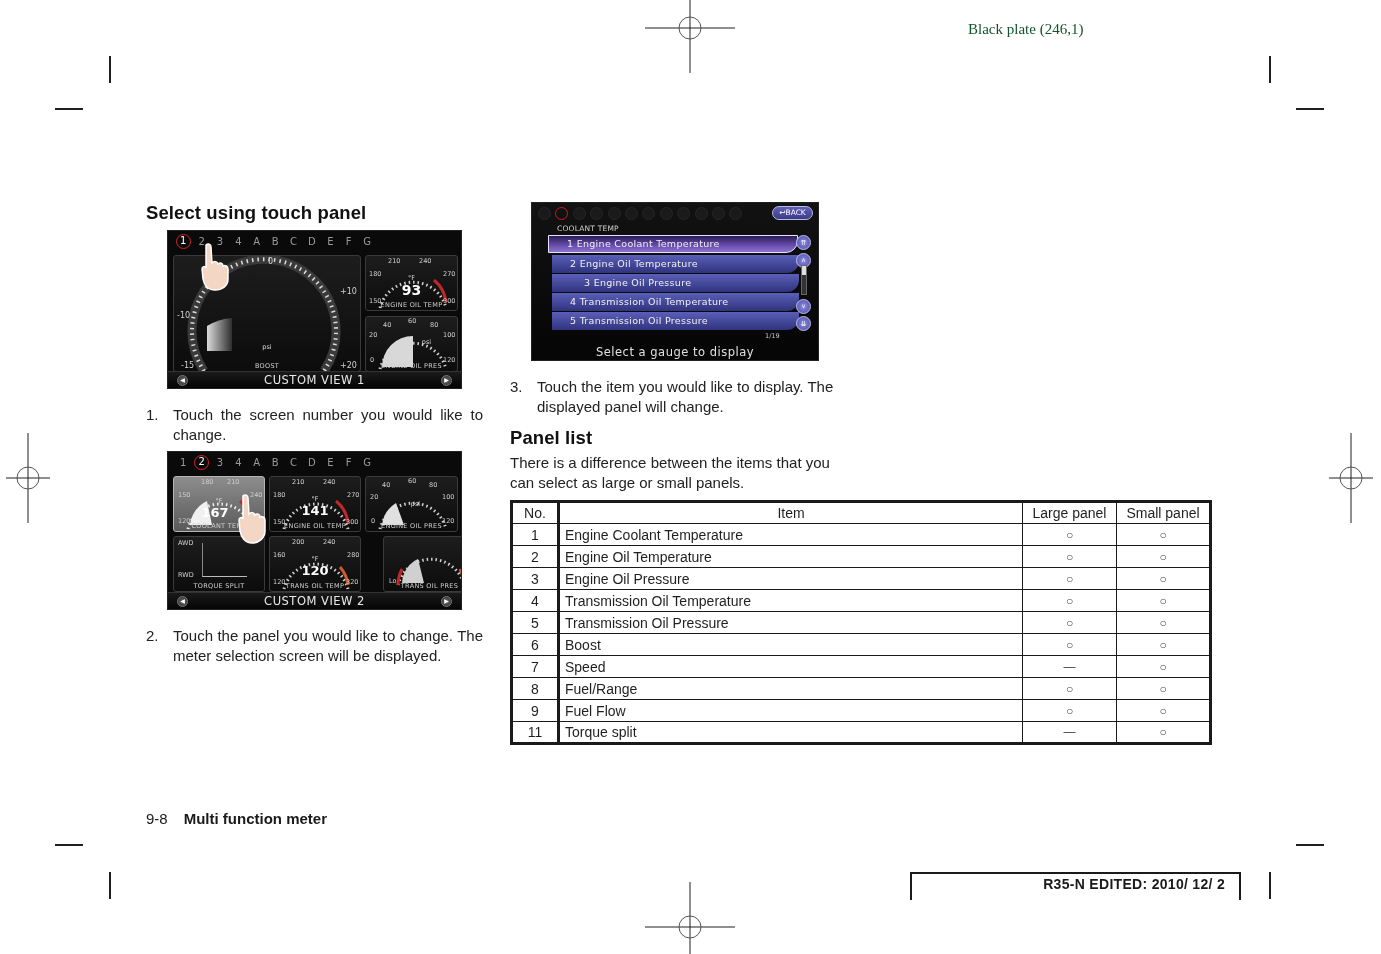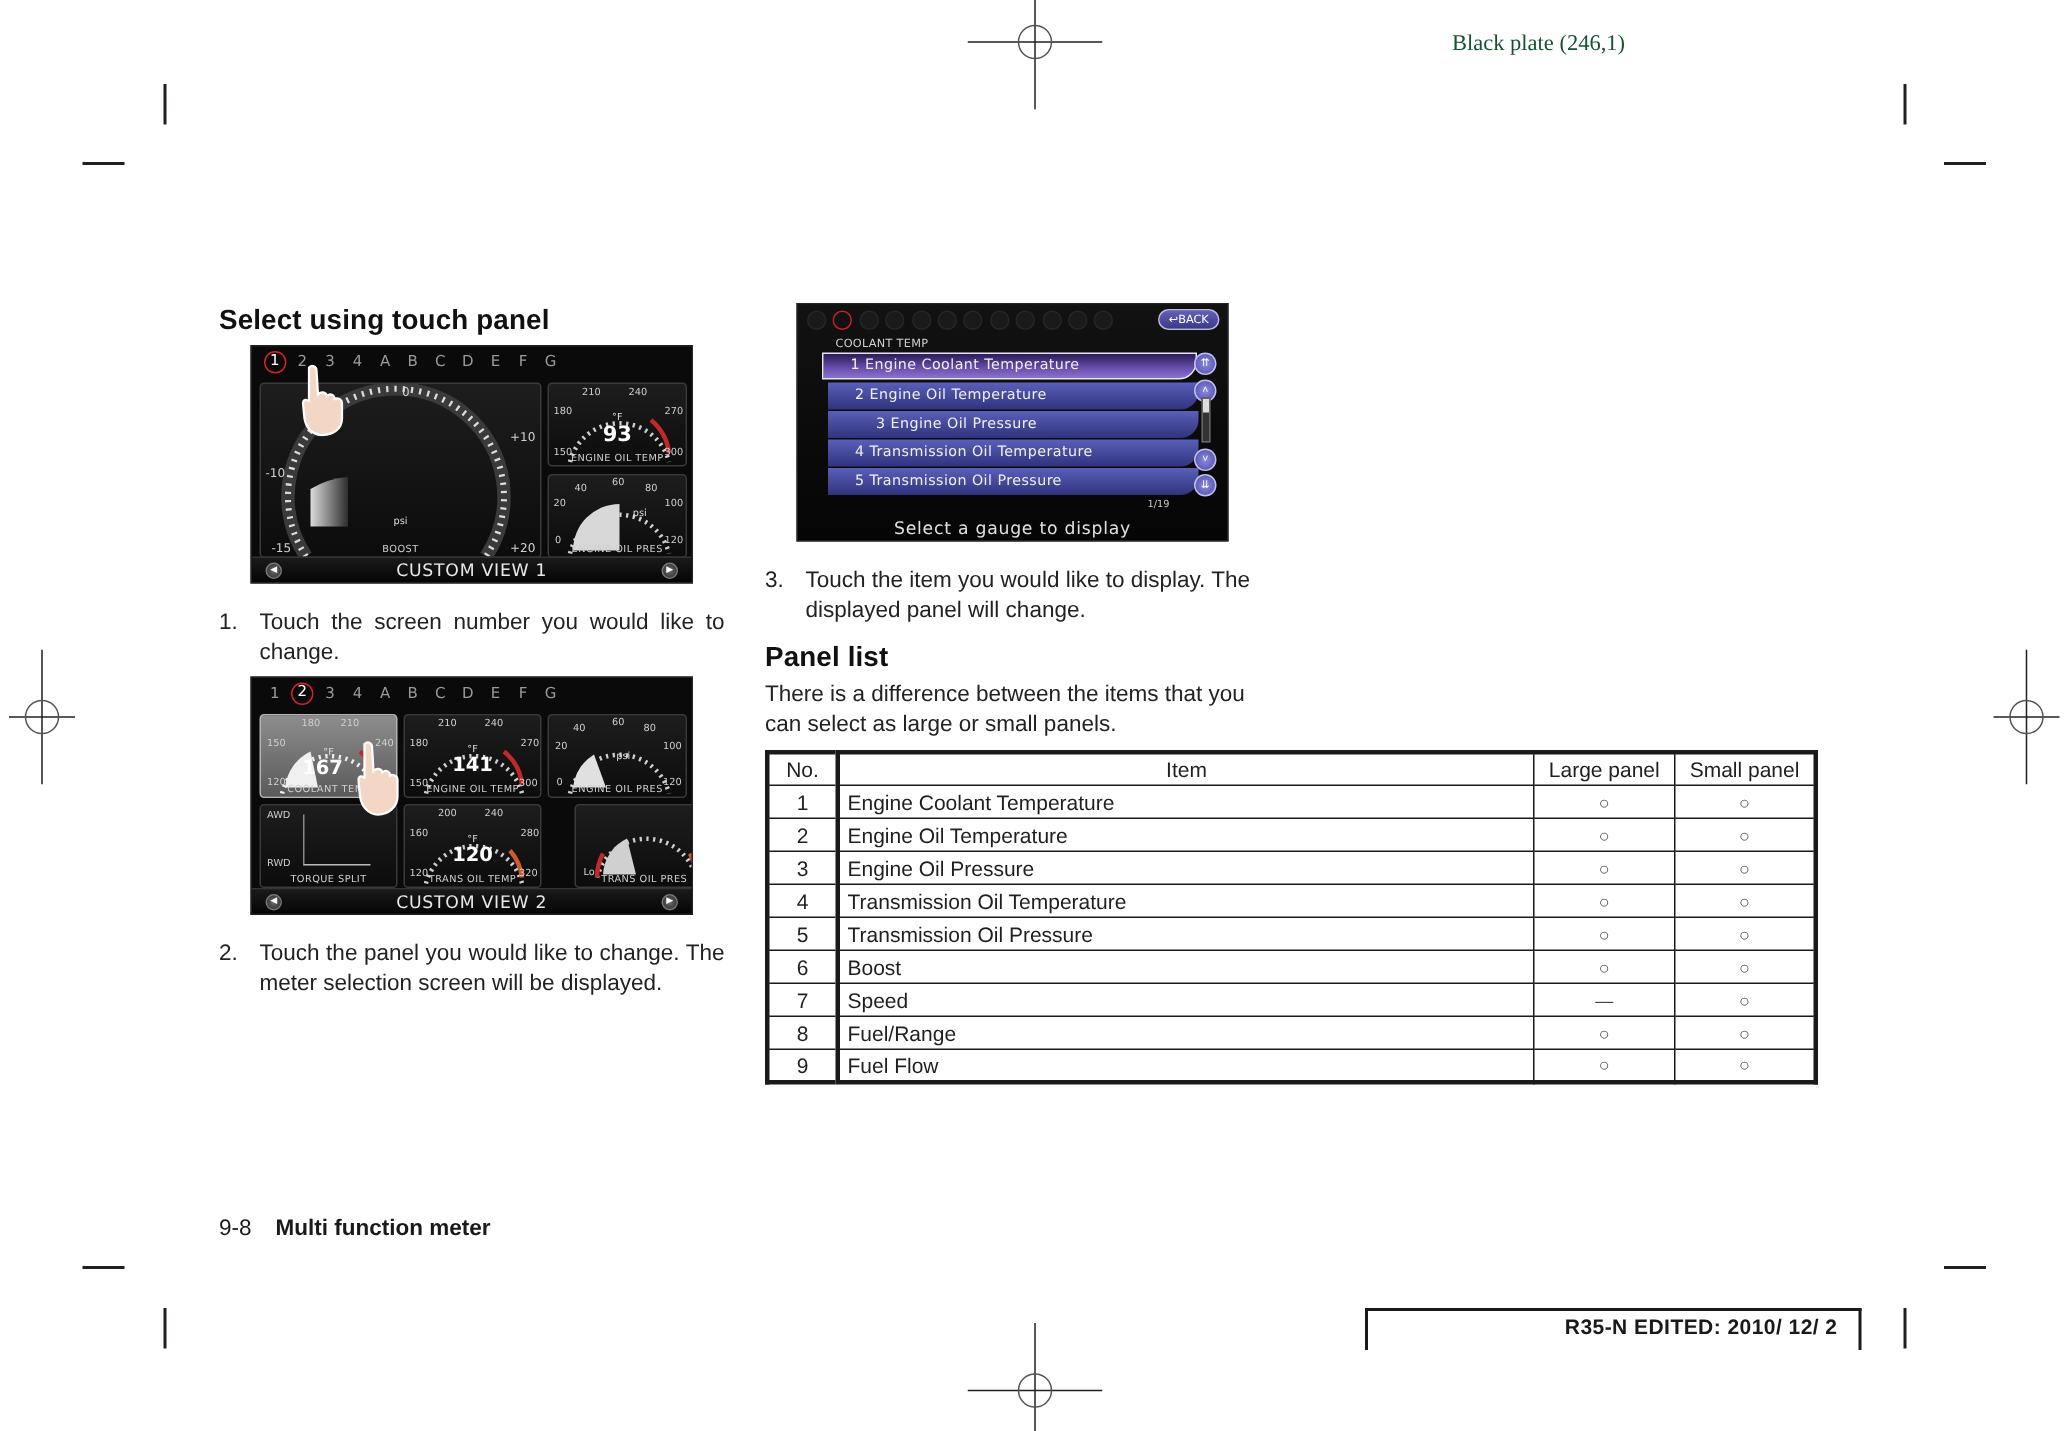--- a/index.html
+++ b/index.html
@@ -399,20 +399,26 @@
         <td class="item">Fuel/Range</td>
         <td class="mk">○</td>
         <td class="mk">○</td>
       </tr>
       <tr>
         <td class="no">9</td>
         <td class="item">Fuel Flow</td>
         <td class="mk">○</td>
         <td class="mk">○</td>
       </tr>
+      <tr>
+        <td class="no">11</td>
+        <td class="item">Torque split</td>
+        <td class="mk">—</td>
+        <td class="mk">○</td>
+      </tr>
     </tbody>
 </table>
 
 <div class="footer-left">
   <span class="pg">9-8</span><span class="ttl">Multi function meter</span>
 </div>
 
 <div class="stamp">
     <span>R35-N EDITED:  2010/ 12/ 2</span>
   </div>

